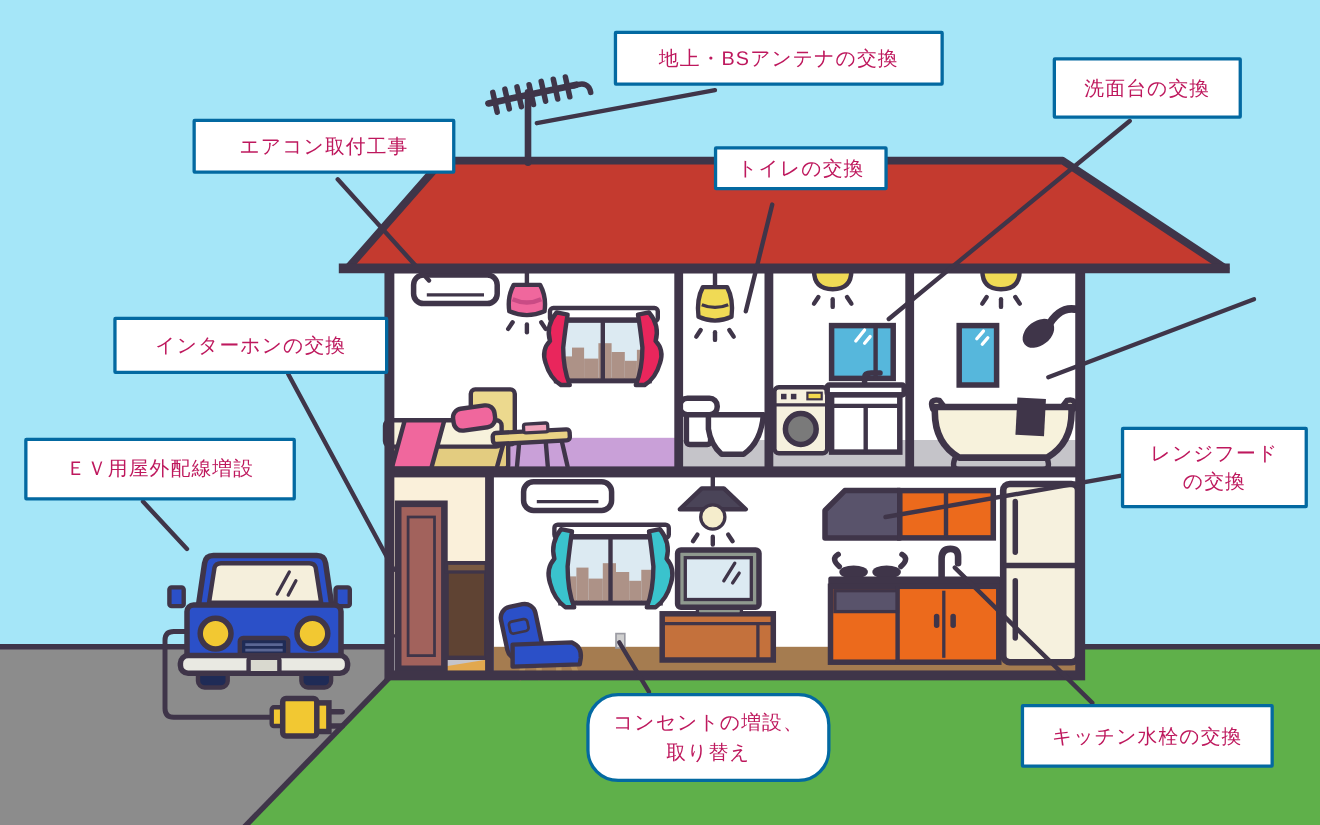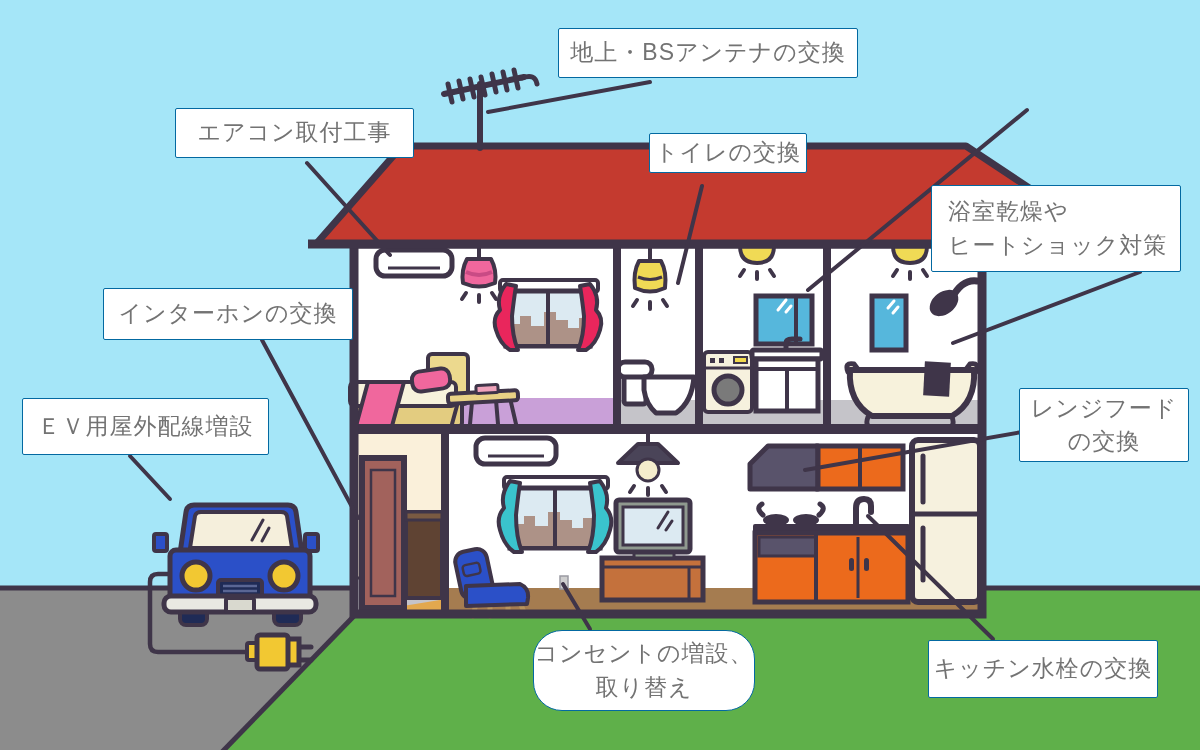--- a/index.html
+++ b/index.html
@@ -1,22 +1,22 @@
 <!DOCTYPE html>
 <html><head>
 <meta charset="utf-8">
 <style>
   html,body{margin:0;padding:0;background:#a5e6f8;}
   #stage{position:relative;width:1200px;height:750px;overflow:hidden;
          font-family:"Liberation Sans","DejaVu Sans",sans-serif;}
   #scene{position:absolute;left:0;top:0;}
   .label{position:absolute;box-sizing:border-box;background:#fff;
-         border:1px solid #0369a1;border-radius:2px;color:#737373;
+         border:3px solid #0369a1;border-radius:2px;color:#be185d;
          display:flex;align-items:center;justify-content:center;
-         font-size:23px;font-weight:500;letter-spacing:1px;
+         font-size:18px;font-weight:500;letter-spacing:1px;
          white-space:pre-line;text-align:center;line-height:1.45;z-index:5;}
   .label.left{justify-content:flex-start;text-align:left;padding-left:16px;}
 </style>
 </head>
 <body>
 
 <div id="stage">
 <svg id="scene" width="1200" height="750" viewBox="0 0 1200 750">
 
   <rect x="0" y="0" width="1200" height="750" fill="#a5e6f8"></rect>
@@ -344,24 +344,23 @@
     <line x1="1140" y1="272" x2="953" y2="343"></line>
     <line x1="262" y1="340" x2="358" y2="518"></line>
     <line x1="130" y1="456" x2="170" y2="499"></line>
     <line x1="1022" y1="432" x2="805" y2="470"></line>
     <line x1="563" y1="584" x2="590" y2="629"></line>
     <line x1="868" y1="516" x2="993" y2="639"></line>
   </g>
 </svg>
 
   <div class="label" style="left:558px;top:28px;width:300px;height:50px;">地上・BSアンテナの交換</div>
+  <div class="label" style="left:957px;top:52px;width:172px;height:56px;">洗面台の交換</div>
   <div class="label" style="left:175px;top:108px;width:239px;height:50px;">エアコン取付工事</div>
   <div class="label" style="left:649px;top:133px;width:158px;height:40px;">トイレの交換</div>
-  <div class="label left" style="left:931px;top:185px;width:250px;height:87px;">浴室乾燥や
-ヒートショック対策</div>
   <div class="label" style="left:103px;top:288px;width:250px;height:52px;">インターホンの交換</div>
   <div class="label" style="left:22px;top:398px;width:247px;height:57px;text-align:right;">ＥＶ用屋外配線増設</div>
   <div class="label" style="left:1019px;top:388px;width:170px;height:74px;">レンジフード
 の交換</div>
   <div class="label" style="left:533px;top:630px;width:222px;height:81px;border-radius:29px;">コンセントの増設、
 取り替え</div>
   <div class="label" style="left:928px;top:640px;width:230px;height:58px;">キッチン水栓の交換</div>
 </div>
 
 </body></html>

